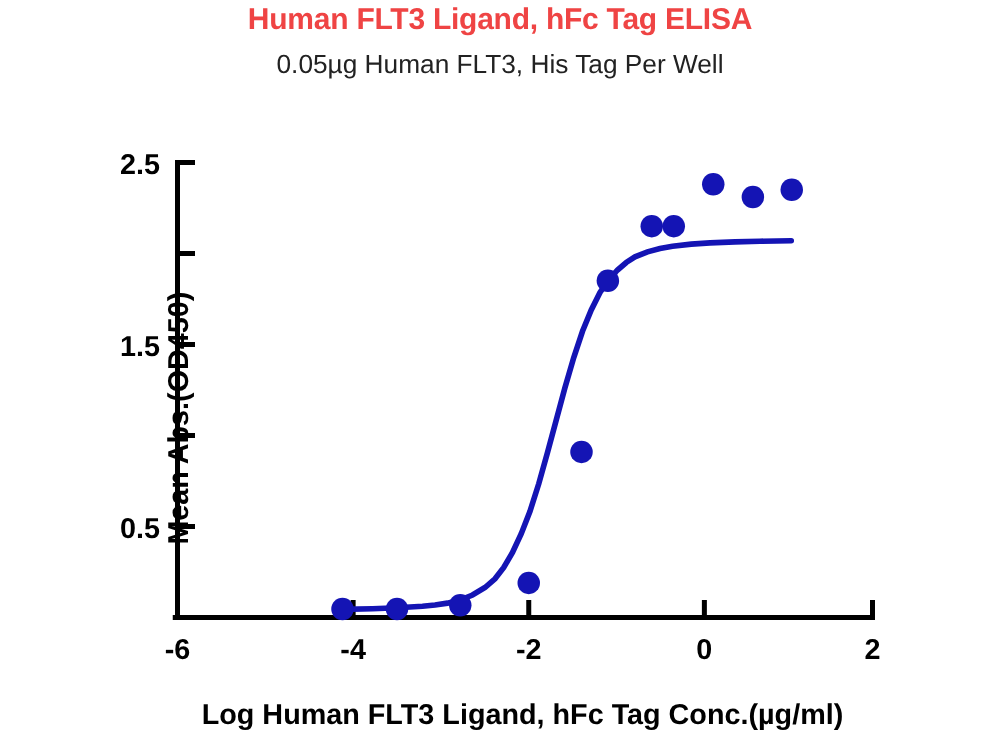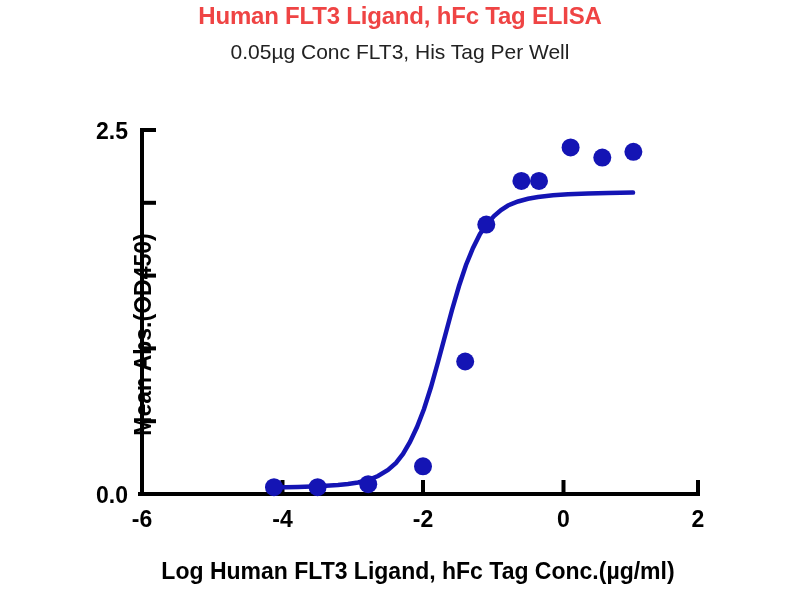--- a/index.html
+++ b/index.html
@@ -88,21 +88,21 @@
   .xtick-label {
     text-align: center;
   }
 </style>
 </head>
 <body>
 
 <div id="figure">
 
   <div id="chart-title">Human FLT3 Ligand, hFc Tag ELISA</div>
-  <div id="chart-subtitle">0.05µg Conc FLT3, His Tag Per Well</div>
+  <div id="chart-subtitle">0.05µg Human FLT3, His Tag Per Well</div>
 
   <div id="plot-area">
 
     <svg id="plot-svg" width="562" height="388" viewBox="0 0 562 388">
 
       <line x1="4" y1="0" x2="4" y2="368" stroke="#000000" stroke-width="4"></line>
       <line x1="0" y1="366" x2="562" y2="366" stroke="#000000" stroke-width="4"></line>
 
       <g stroke="#000000" stroke-width="4">
         <line x1="4" y1="366" x2="18" y2="366"></line>
@@ -164,21 +164,22 @@
         <circle cx="327.2" cy="233.5" r="9"></circle>
         <circle cx="348.3" cy="96.6" r="9"></circle>
         <circle cx="383.4" cy="52.9" r="9"></circle>
         <circle cx="401.0" cy="52.9" r="9"></circle>
         <circle cx="432.6" cy="19.4" r="9"></circle>
         <circle cx="464.3" cy="29.6" r="9"></circle>
         <circle cx="495.4" cy="23.8" r="9"></circle>
       </g>
     </svg>
 
-    <div class="tick-label ytick-label" style="left:-88px; top:354px; width:78px;">0.0</div>
+    <div class="tick-label ytick-label" style="left:-88px; top:281px; width:78px;">0.5</div>
+    <div class="tick-label ytick-label" style="left:-88px; top:136px; width:78px;">1.5</div>
     <div class="tick-label ytick-label" style="left:-88px; top:-10px; width:78px;">2.5</div>
 
     <div class="tick-label xtick-label" style="left:-26px; top:378px; width:60px;">-6</div>
     <div class="tick-label xtick-label" style="left:114.5px; top:378px; width:60px;">-4</div>
     <div class="tick-label xtick-label" style="left:255px; top:378px; width:60px;">-2</div>
     <div class="tick-label xtick-label" style="left:395.5px; top:378px; width:60px;">0</div>
     <div class="tick-label xtick-label" style="left:530px; top:378px; width:60px;">2</div>
 
     <div id="y-axis-label">Mean Abs.(OD450)</div>
     <div id="x-axis-label">Log Human FLT3 Ligand, hFc Tag Conc.(µg/ml)</div>

